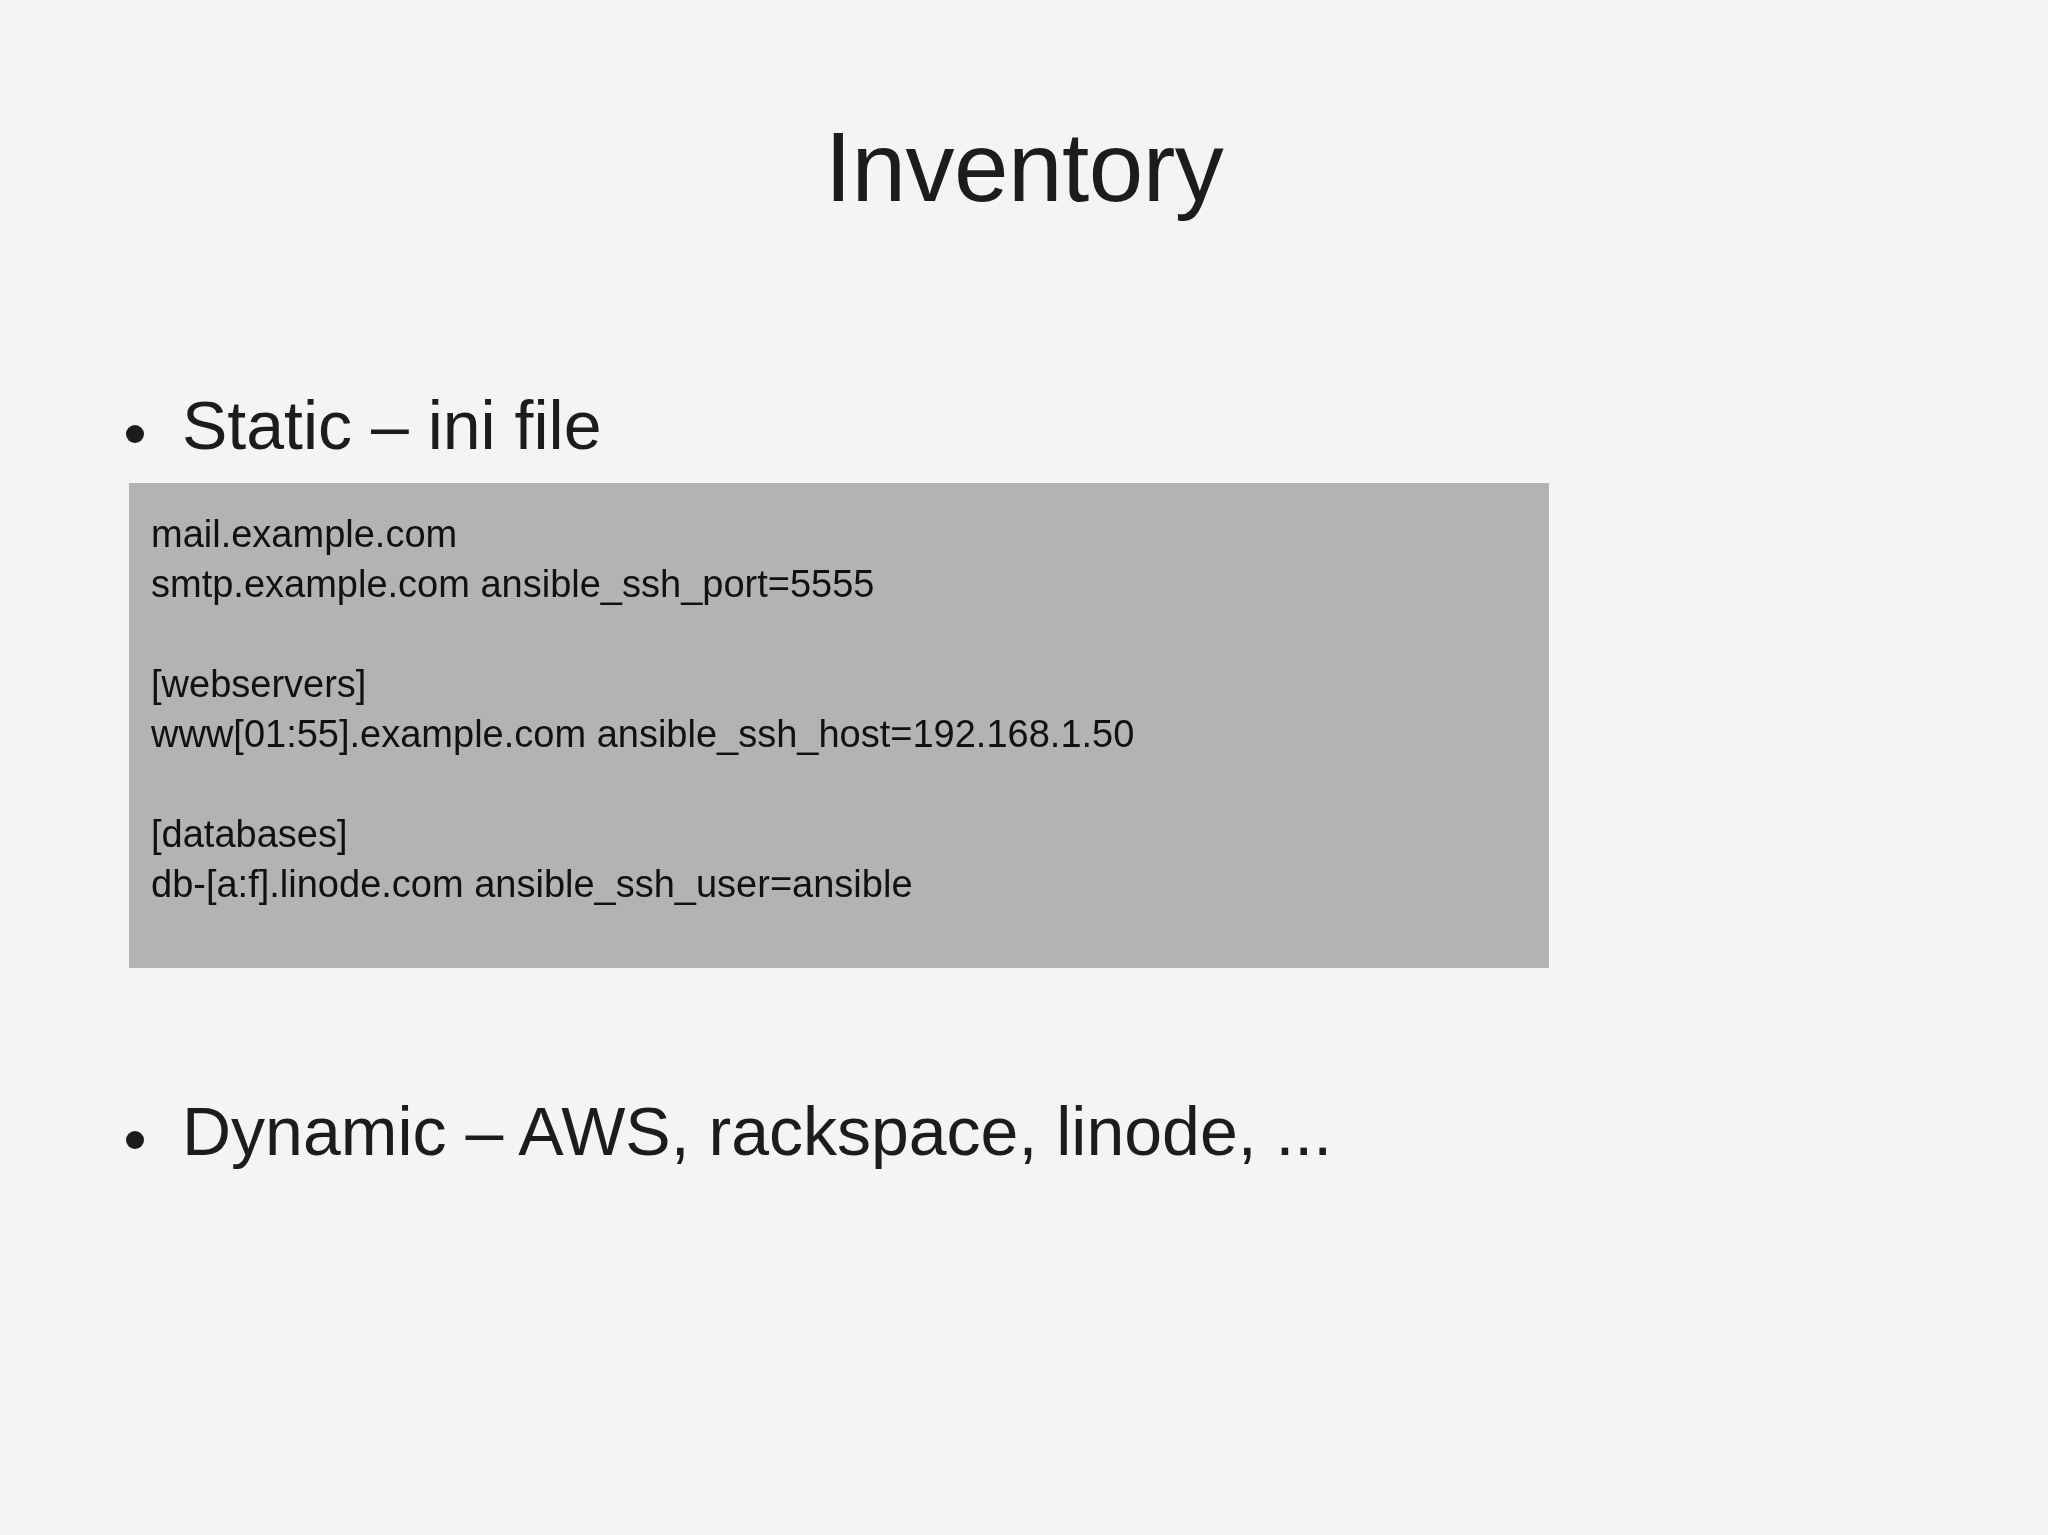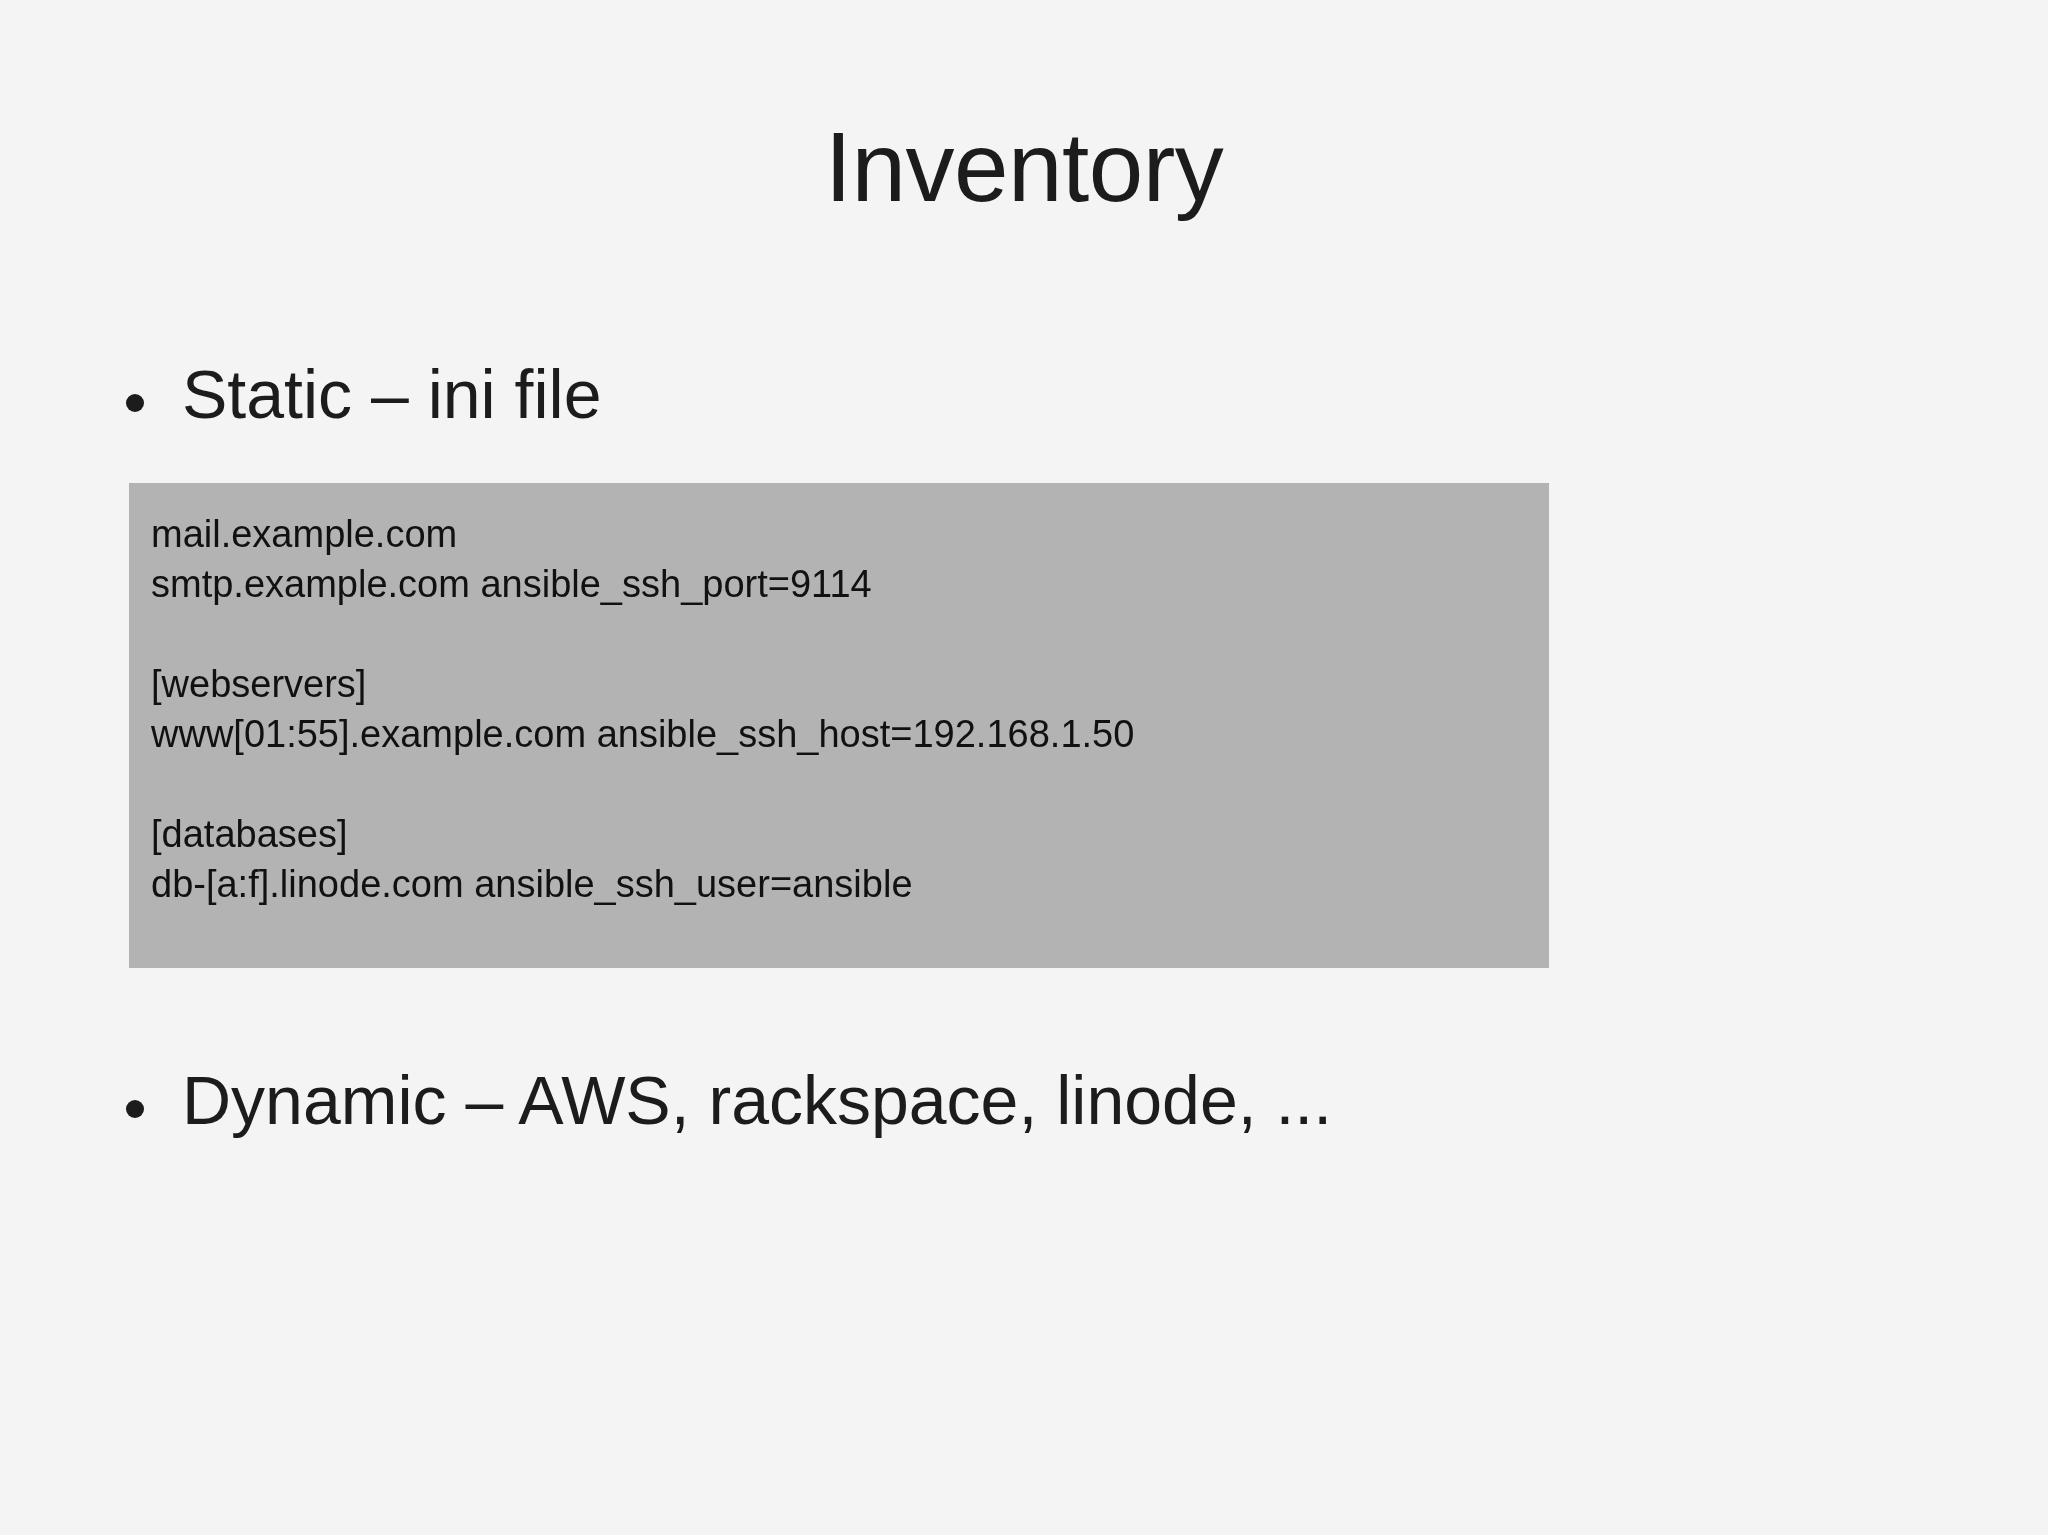--- a/index.html
+++ b/index.html
@@ -28,20 +28,21 @@
     font-size: 98px;
     line-height: 1.0;
     color: #1c1c1c;
     font-weight: 400;
     letter-spacing: -0.5px;
   }
   .bullet-row {
     position: absolute;
     display: flex;
     align-items: flex-start;
+    margin-top: 31px;
   }
   .bullet-row.first { left: 126px; top: 358px; }
   .bullet-row.second { left: 126px; top: 1064px; }
   .bullet-dot {
     width: 18px;
     height: 18px;
     border-radius: 50%;
     background: #1c1c1c;
     margin-top: 36px;
     flex: 0 0 auto;
@@ -82,21 +83,21 @@
 
   <div class="slide-title">Inventory</div>
 
   <div class="bullet-row first">
     <span class="bullet-dot"></span>
     <span class="bullet-text">Static – ini file</span>
   </div>
 
   <div class="code-block">
     <div class="code-line">mail.example.com</div>
-    <div class="code-line">smtp.example.com ansible_ssh_port=9114</div>
+    <div class="code-line">smtp.example.com ansible_ssh_port=5555</div>
     <div class="code-line blank"></div>
     <div class="code-line">[webservers]</div>
     <div class="code-line">www[01:55].example.com ansible_ssh_host=192.168.1.50</div>
     <div class="code-line blank"></div>
     <div class="code-line">[databases]</div>
     <div class="code-line">db-[a:f].linode.com ansible_ssh_user=ansible</div>
   </div>
 
   <div class="bullet-row second">
     <span class="bullet-dot"></span>

